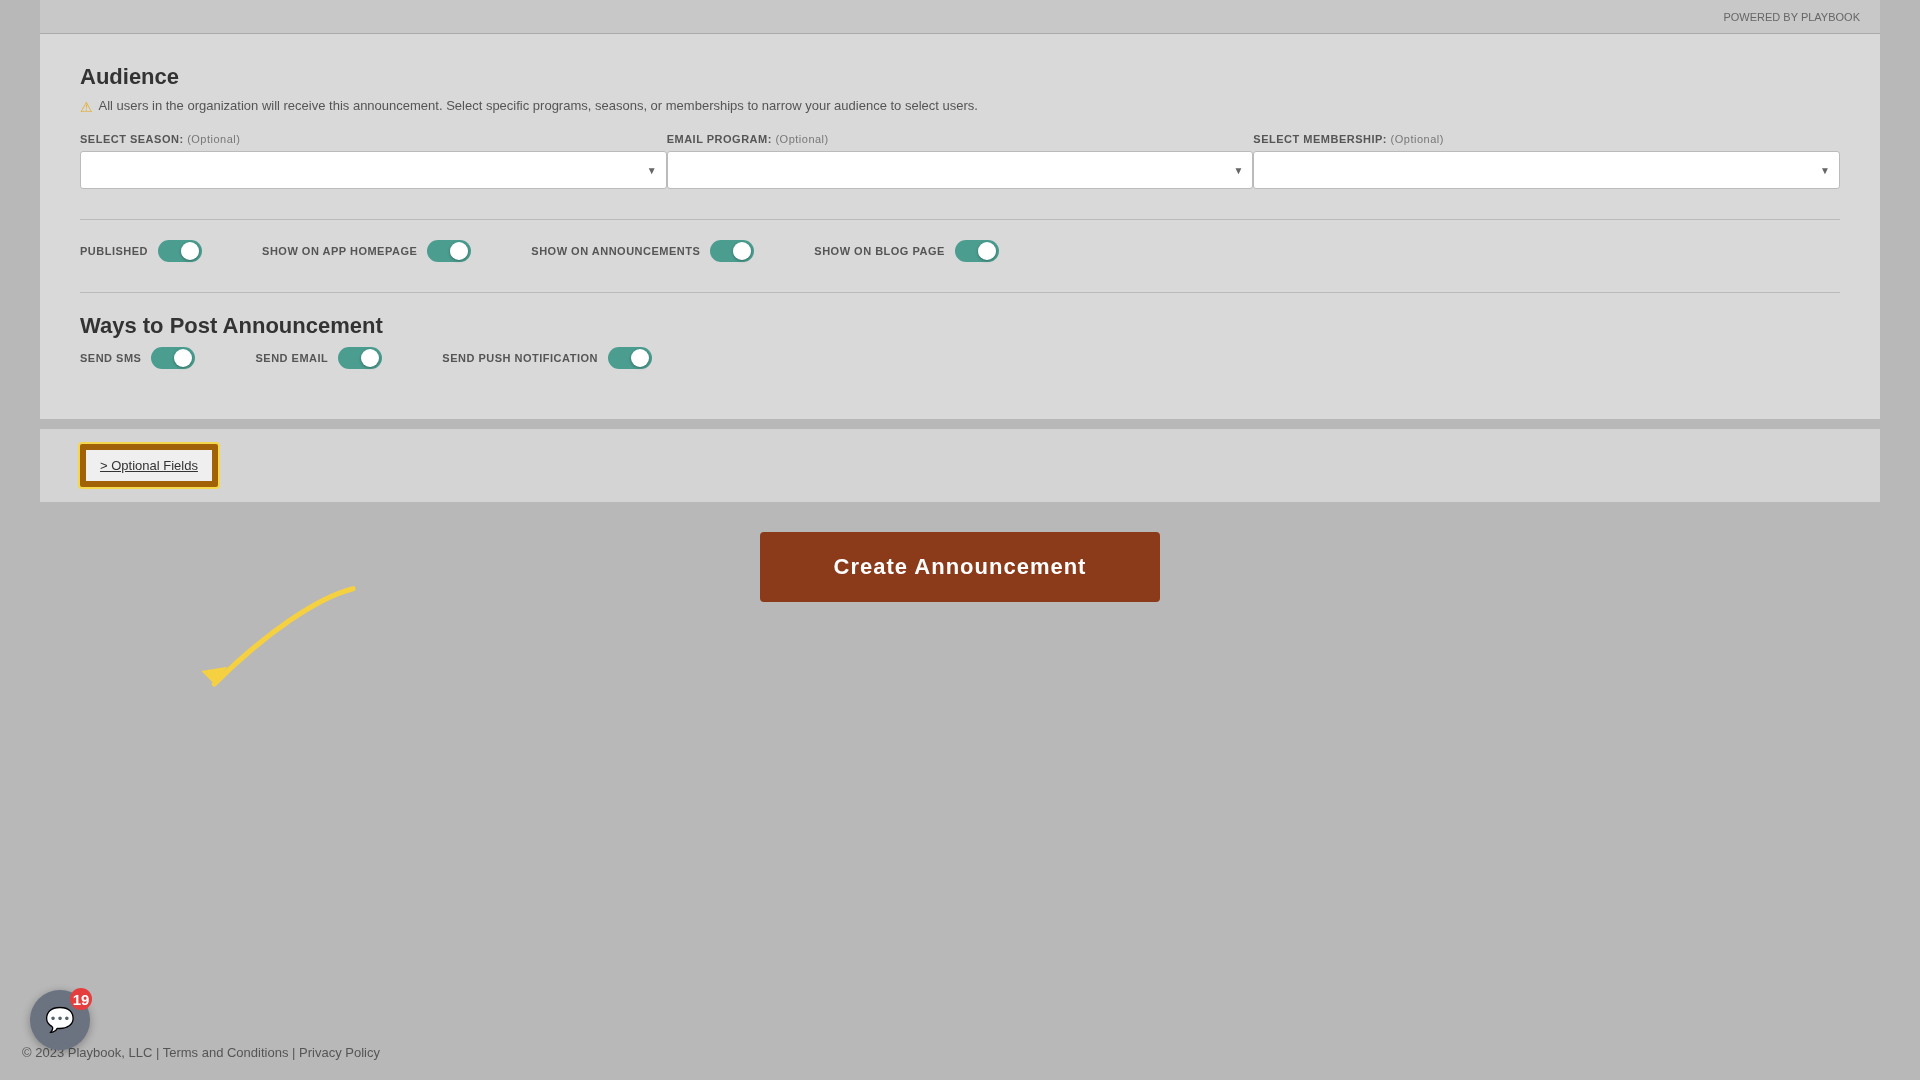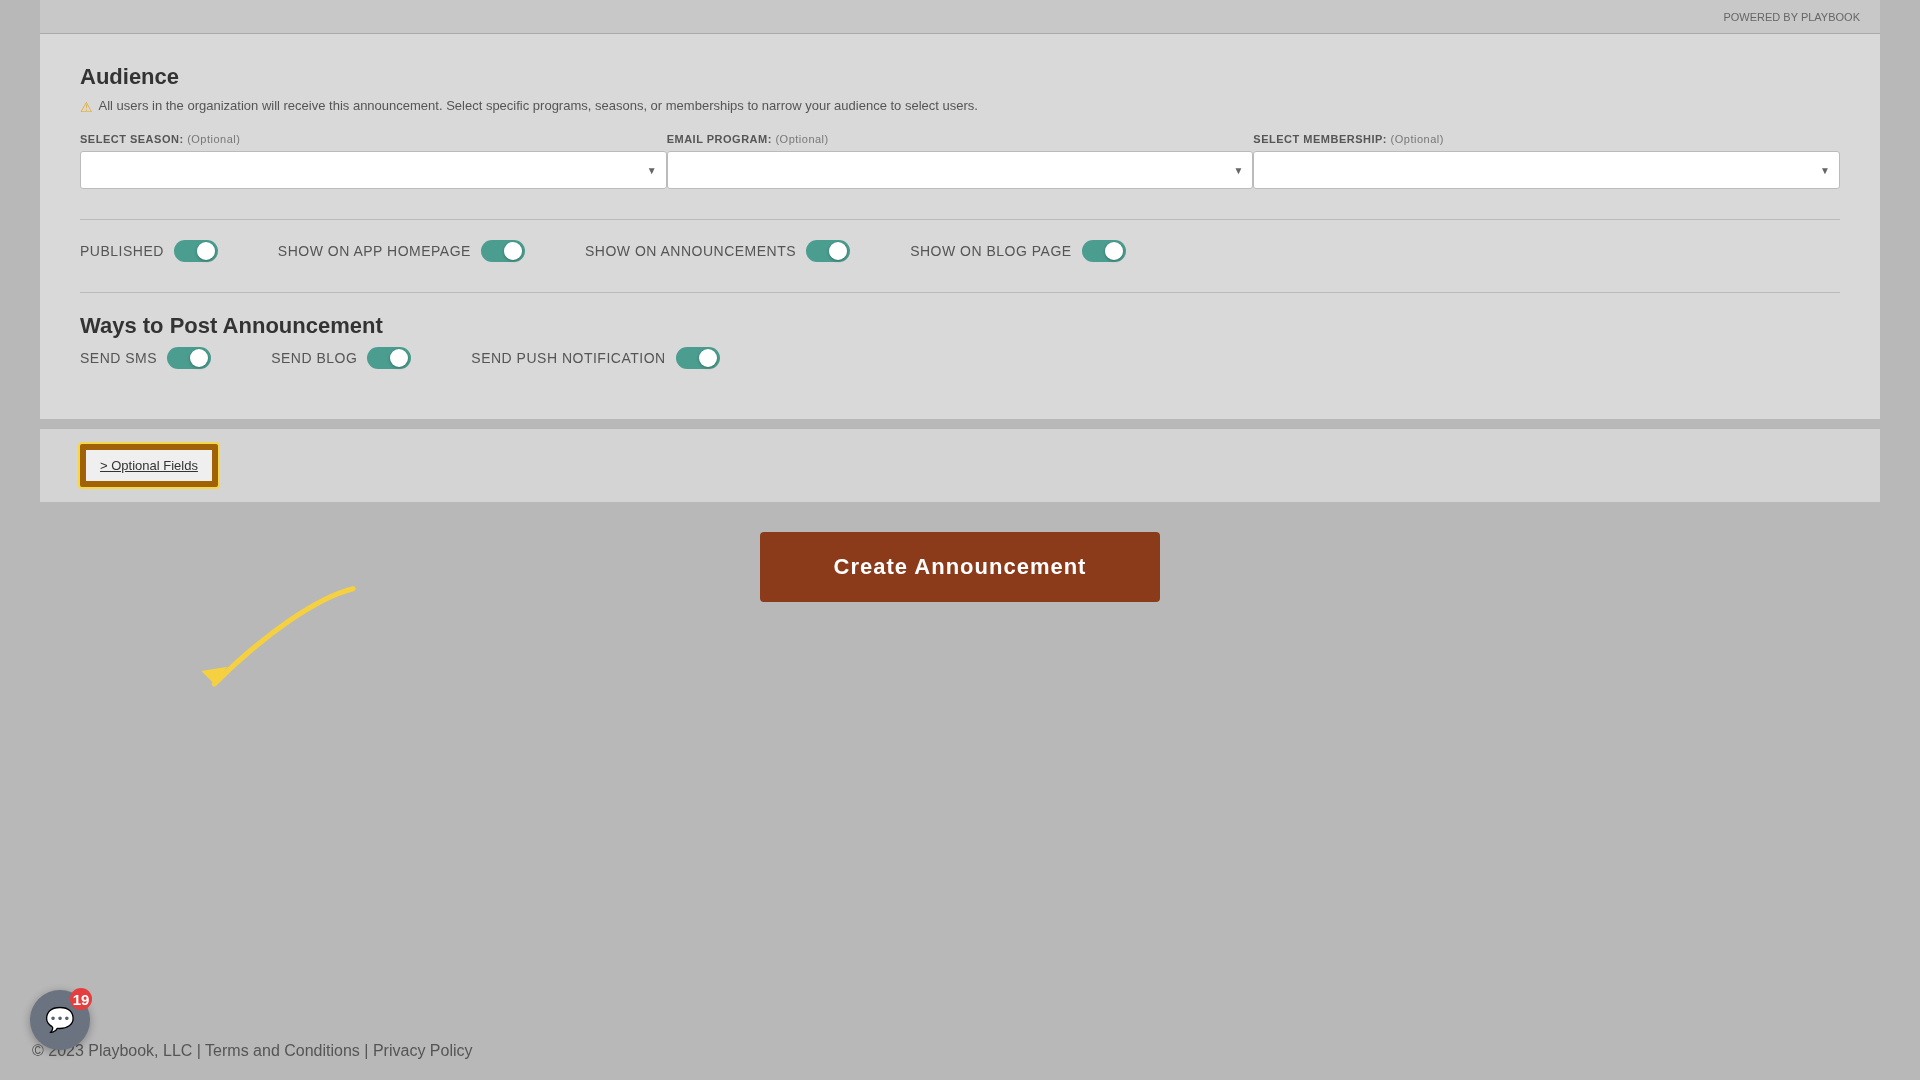--- a/index.html
+++ b/index.html
@@ -121,22 +121,22 @@
       flex-wrap: nowrap;
     }
 
     .toggle-item {
       display: flex;
       align-items: center;
       gap: 10px;
     }
 
     .toggle-label {
-      font-size: 14px;
-      font-weight: normal;
+      font-size: 11px;
+      font-weight: bold;
       color: #555;
       letter-spacing: 0.5px;
       text-align: center;
     }
 
     .toggle {
       width: 44px;
       height: 22px;
       background: #4a9d8f;
       border-radius: 11px;
@@ -179,22 +179,22 @@
       font-weight: 600;
       letter-spacing: 1px;
       cursor: pointer;
       border-radius: 4px;
     }
 
     
     .footer {
       position: absolute;
       bottom: 20px;
-      left: 32px;
-      font-size: 16px;
+      left: 22px;
+      font-size: 13px;
       color: #555;
     }
 
     .footer a {
       color: #555;
       text-decoration: none;
     }
 
     
     .chat-widget {
@@ -349,21 +349,21 @@
     <hr class="divider">
 
     <div class="section">
       <div class="section-title">Ways to Post Announcement</div>
       <div class="toggle-row">
         <div class="toggle-item">
           <span class="toggle-label">SEND SMS</span>
           <div class="toggle"></div>
         </div>
         <div class="toggle-item">
-          <span class="toggle-label">SEND BLOG</span>
+          <span class="toggle-label">SEND EMAIL</span>
           <div class="toggle"></div>
         </div>
         <div class="toggle-item">
           <span class="toggle-label">SEND PUSH NOTIFICATION</span>
           <div class="toggle"></div>
         </div>
       </div>
     </div>
 
   </div>

